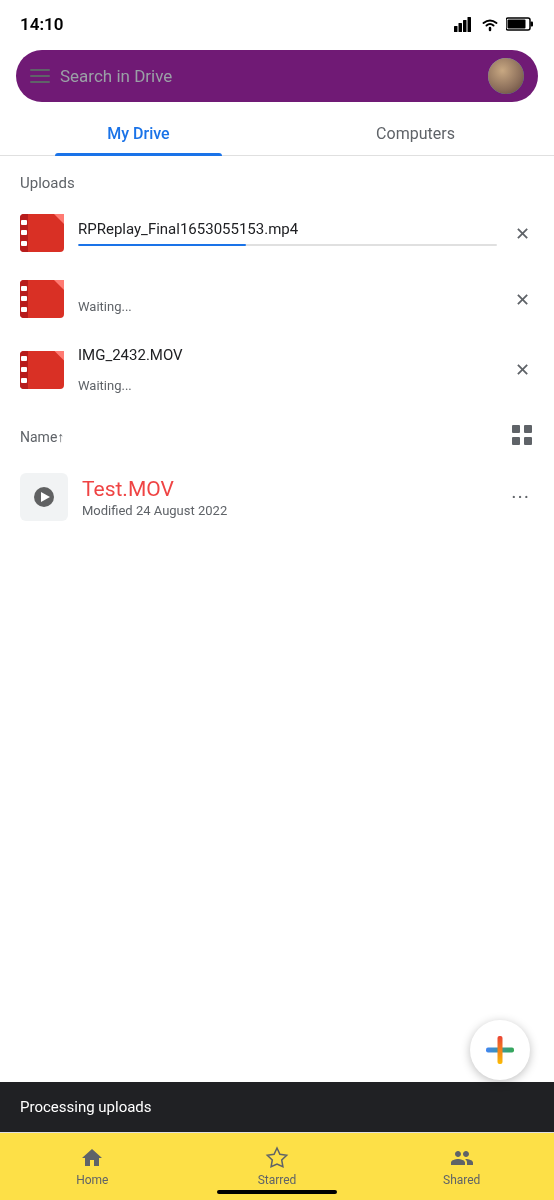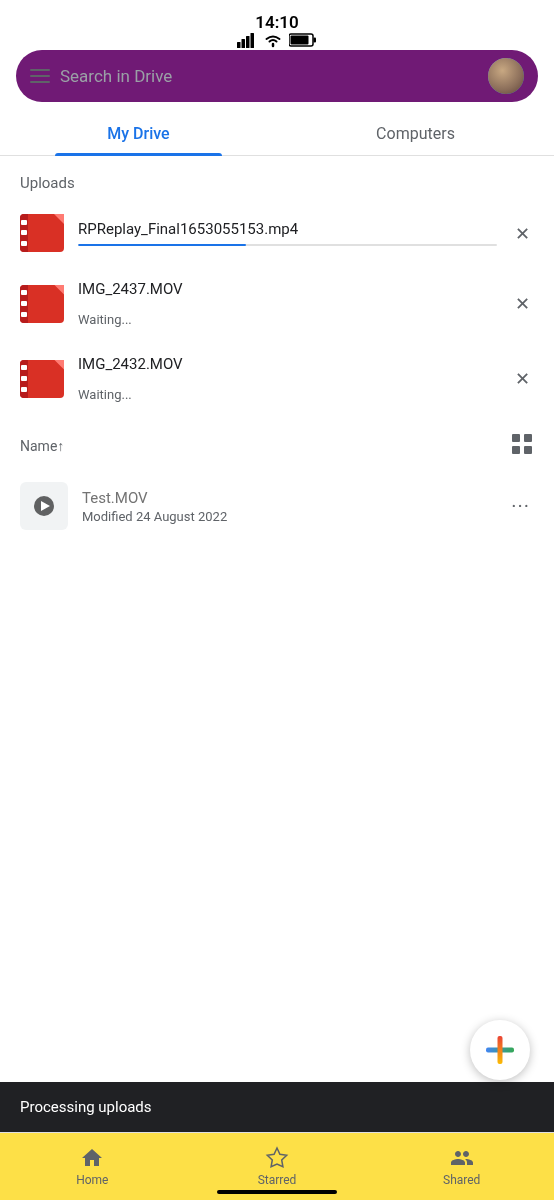--- a/index.html
+++ b/index.html
@@ -13,21 +13,20 @@
       overflow-x: hidden;
     }
 
     
     .status-bar {
       display: flex;
       justify-content: space-between;
       align-items: center;
       padding: 12px 20px 8px 20px;
       height: 44px;
-      flex-direction: column;
     }
     .status-time {
       font-size: 17px;
       font-weight: 600;
       color: #000;
     }
     .status-icons {
       display: flex;
       align-items: center;
       gap: 6px;
@@ -254,22 +253,22 @@
       height: 0;
       border-top: 5px solid transparent;
       border-bottom: 5px solid transparent;
       border-left: 9px solid #fff;
       margin-left: 2px;
     }
     .file-details {
       flex: 1;
     }
     .file-name {
-      font-size: 15px;
-      color: #737373;
+      font-size: 21px;
+      color: #ef4444;
     }
     .file-meta {
       font-size: 13px;
       color: #5f6368;
       margin-top: 2px;
     }
     .more-btn {
       color: #5f6368;
       font-size: 20px;
       cursor: pointer;
@@ -464,21 +463,20 @@
 
 <div class="upload-item">
   <div class="file-icon-red">
     <div class="film-strip-left">
       <div class="film-hole"></div>
       <div class="film-hole"></div>
       <div class="film-hole"></div>
     </div>
   </div>
   <div class="upload-info">
-    <div class="upload-filename">IMG_2437.MOV</div>
     <div class="upload-status">Waiting...</div>
   </div>
   <div class="close-btn">✕</div>
 </div>
 
 <div class="upload-item">
   <div class="file-icon-red">
     <div class="film-strip-left">
       <div class="film-hole"></div>
       <div class="film-hole"></div>

